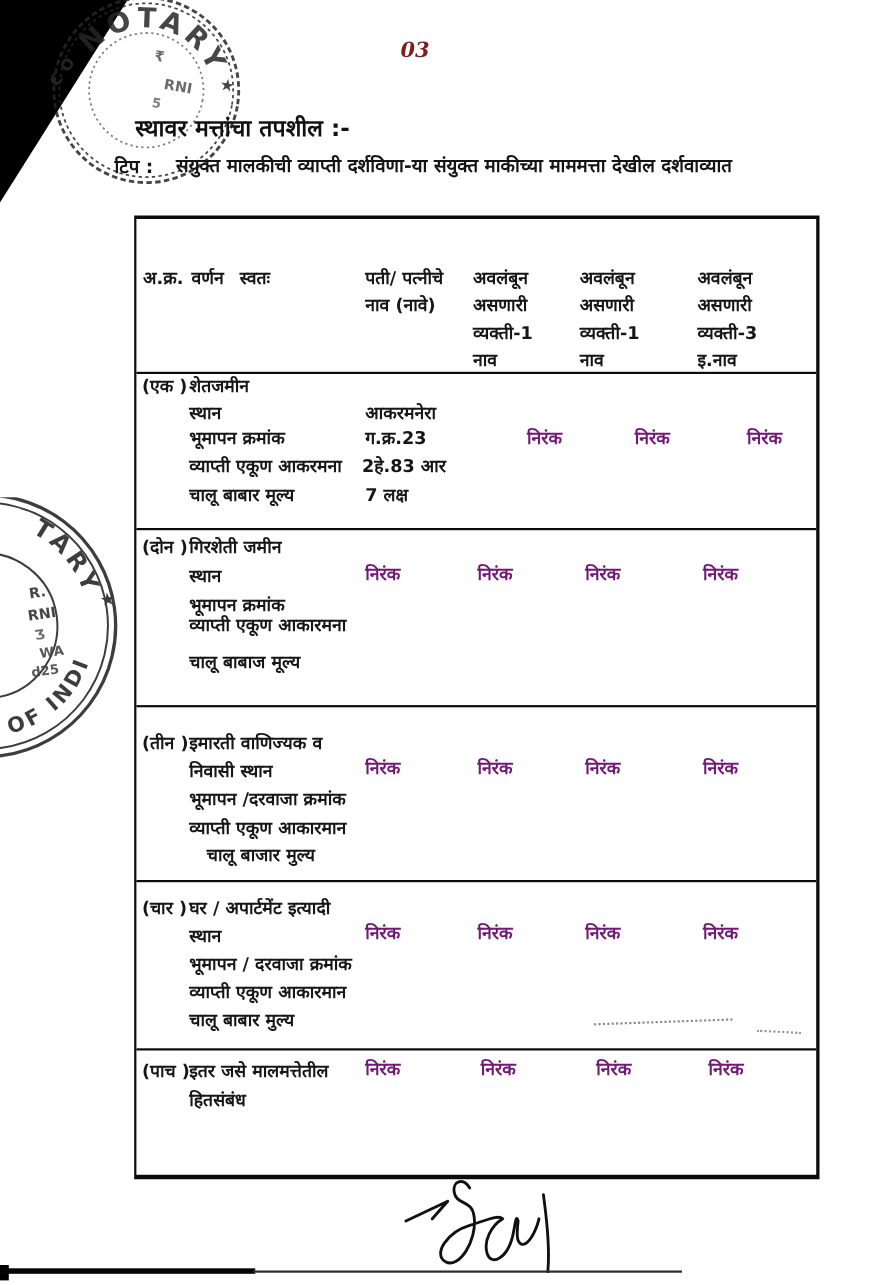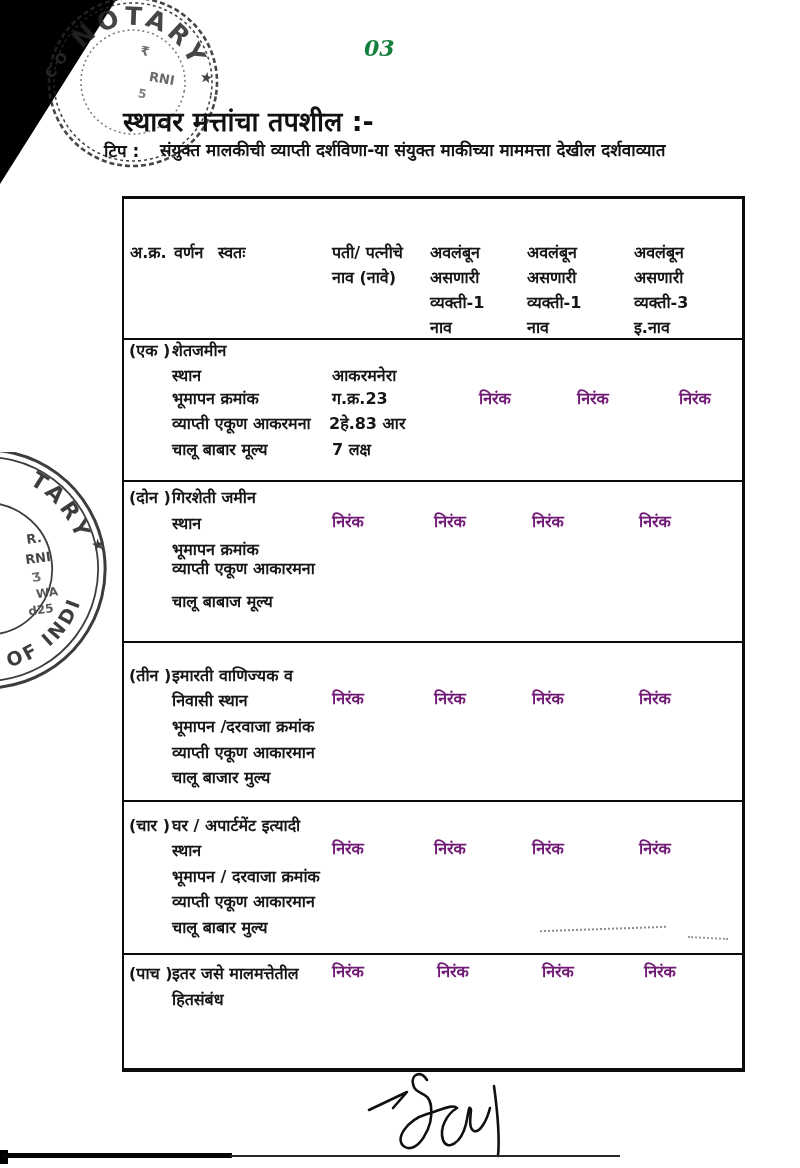--- a/index.html
+++ b/index.html
@@ -2,22 +2,22 @@
 <html><head>
 <meta charset="utf-8">
 <style>
   *{margin:0;padding:0;box-sizing:border-box}
   html,body{width:800px;height:1168px;background:#fff;overflow:hidden}
   body{position:relative;font-family:"DejaVu Sans",sans-serif;color:#141414}
   .t{position:absolute;font-size:16px;font-weight:700;line-height:20px;white-space:nowrap;color:#161616}
   .corner{position:absolute;left:0;top:0;width:116px;height:184px;background:#000;
           clip-path:polygon(0 0,100% 0,0 100%)}
   .pagenum{position:absolute;left:364px;top:35px;font-family:"DejaVu Serif",serif;
-           font-style:italic;font-weight:700;font-size:22px;color:#15803d}
-  .title{position:absolute;left:123px;top:102px;font-size:27px;font-weight:700;color:#111}
+           font-style:italic;font-weight:700;font-size:19px;color:#7f1d1d}
+  .title{position:absolute;left:123px;top:102px;font-size:21px;font-weight:700;color:#111}
   .note-label{position:absolute;left:104px;top:139px;font-size:17px;font-weight:700}
   .note-text{position:absolute;left:160px;top:138px;font-size:17px;font-weight:700;white-space:nowrap}
   .doc-table{position:absolute;left:122px;top:196px;width:623px;height:876px;
              border:3px solid #0c0c0c;border-left-width:2px;border-bottom-width:4px}
   .sep{position:absolute;left:0;width:100%;height:2px;background:#0c0c0c}
   .nil{position:absolute;font-size:16px;font-weight:700;line-height:20px;white-space:nowrap;color:#701a75}
   svg{position:absolute}
   .stamp{opacity:.85}
   .scanline-a{position:absolute;left:0;top:1150px;width:8px;height:14px;background:#000}
   .scanline-b{position:absolute;left:2px;top:1153px;width:230px;height:5px;background:#050505}
@@ -131,21 +131,21 @@
 
   <div class="t" style="left:5px;top:467px">(तीन )</div>
   <div class="t" style="left:48px;top:467px">इमारती  वाणिज्यक व</div>
   <div class="t" style="left:48px;top:492px">निवासी स्थान</div>
   <div class="nil" style="left:208px;top:490px">निरंक</div>
   <div class="nil" style="left:310px;top:490px">निरंक</div>
   <div class="nil" style="left:408px;top:490px">निरंक</div>
   <div class="nil" style="left:515px;top:490px">निरंक</div>
   <div class="t" style="left:48px;top:518px">भूमापन /दरवाजा क्रमांक</div>
   <div class="t" style="left:48px;top:544px">व्याप्ती  एकूण आकारमान</div>
-  <div class="t" style="left:48px;top:569px">चालू  बाजार मुल्य</div>
+  <div class="t" style="left:64px;top:569px">चालू  बाजार मुल्य</div>
 
   <div class="t" style="left:5px;top:617px">(चार )</div>
   <div class="t" style="left:48px;top:617px">घर / अपार्टमेंट इत्यादी</div>
   <div class="t" style="left:48px;top:642px">स्थान</div>
   <div class="nil" style="left:208px;top:640px">निरंक</div>
   <div class="nil" style="left:310px;top:640px">निरंक</div>
   <div class="nil" style="left:408px;top:640px">निरंक</div>
   <div class="nil" style="left:515px;top:640px">निरंक</div>
   <div class="t" style="left:48px;top:668px">भूमापन / दरवाजा क्रमांक</div>
   <div class="t" style="left:48px;top:693px">व्याप्ती एकूण  आकारमान</div>

